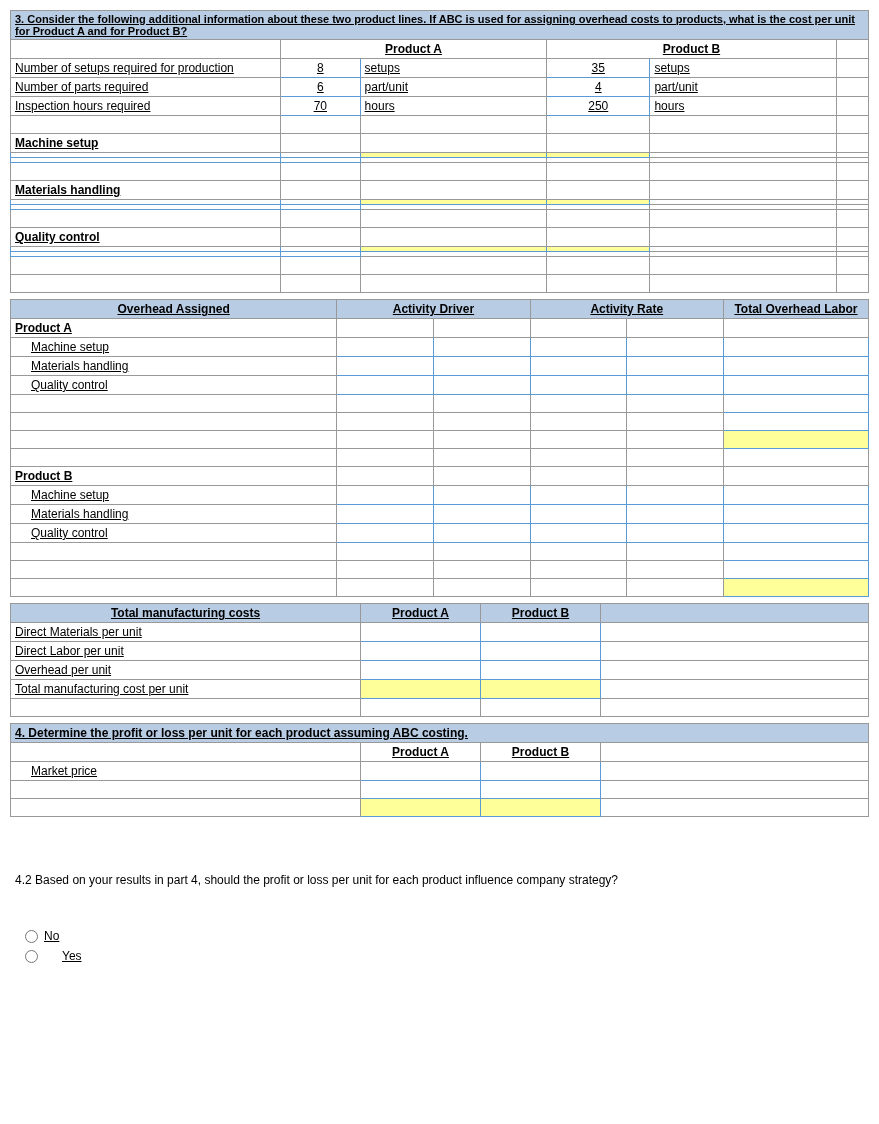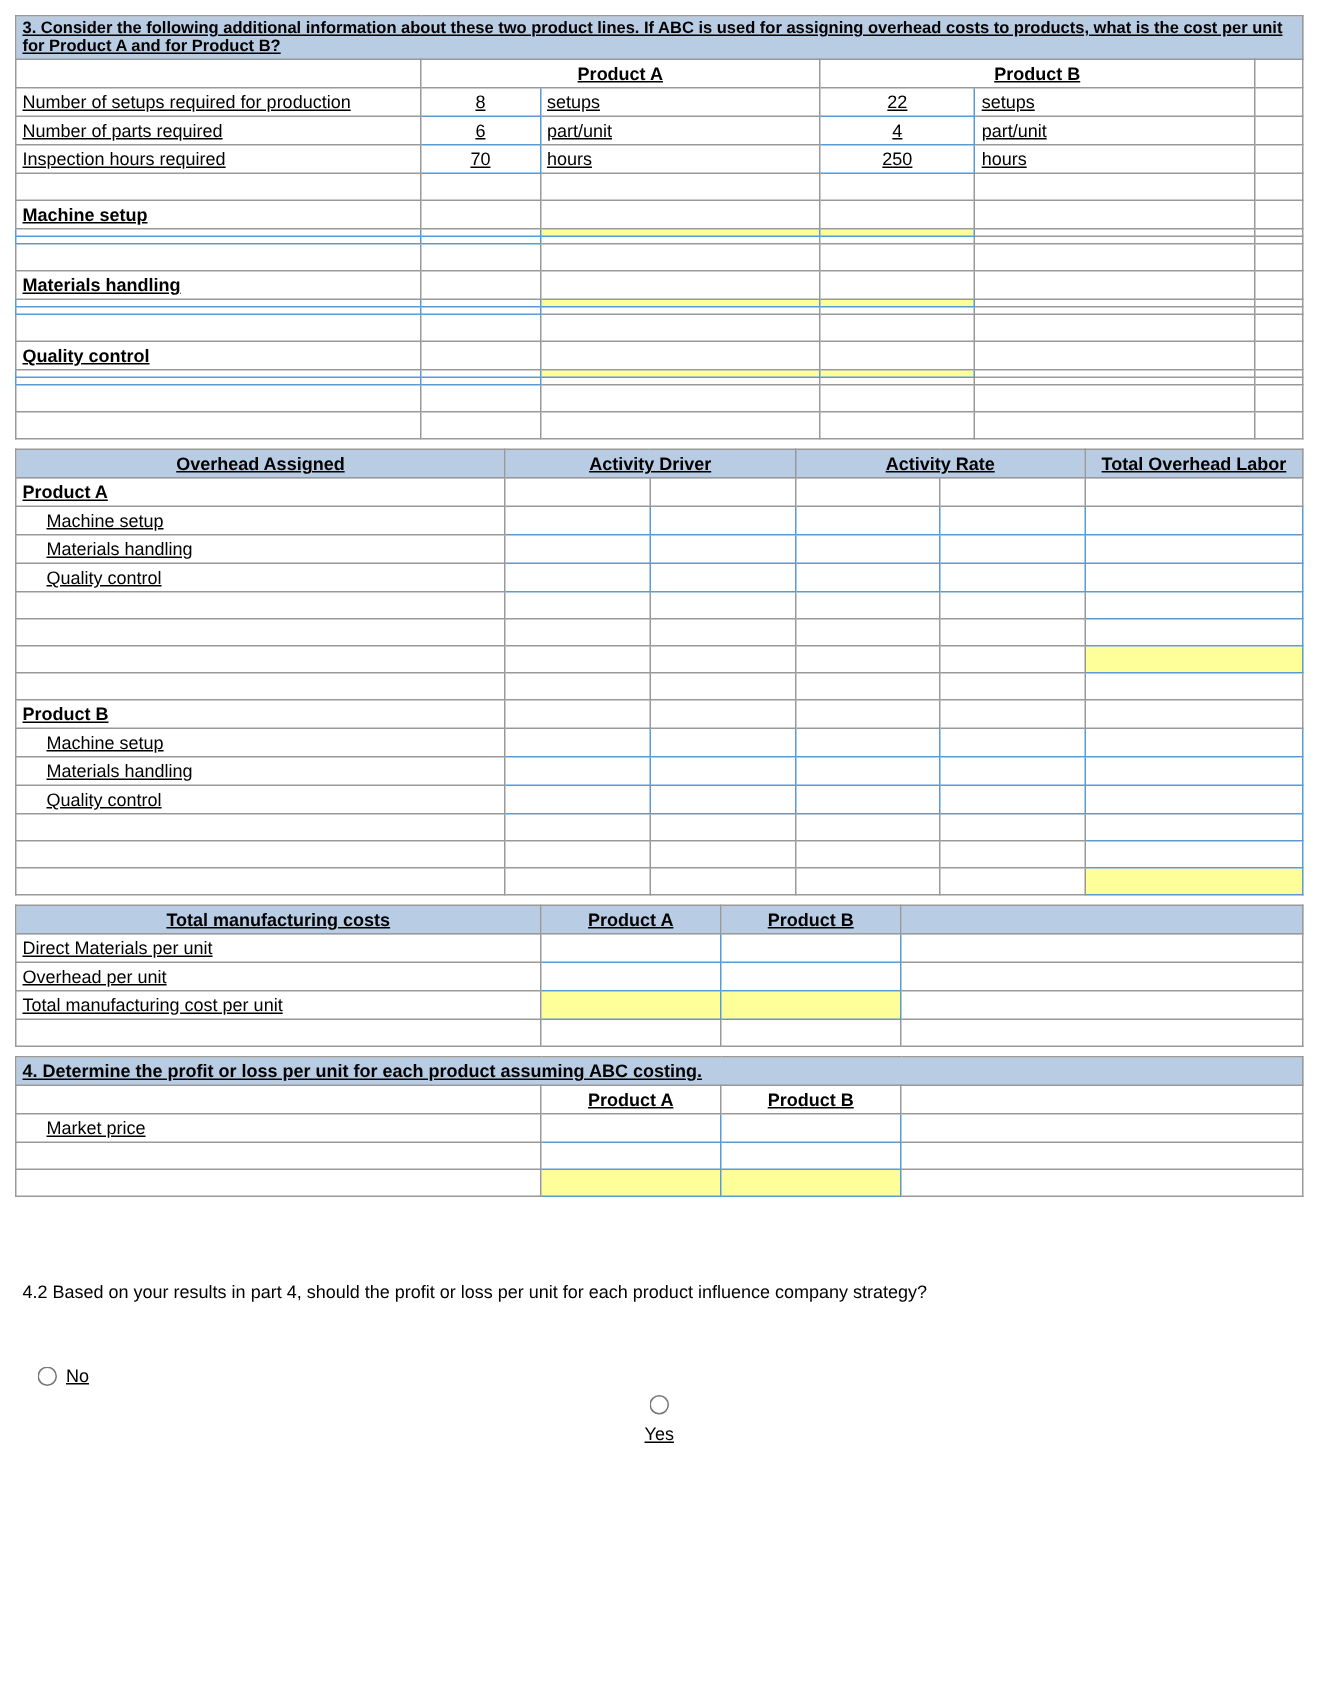--- a/index.html
+++ b/index.html
@@ -68,21 +68,21 @@
   <tr>
     <td class="col-label"></td>
     <td colspan="2" class="product-header">Product A</td>
     <td colspan="2" class="product-header">Product B</td>
     <td></td>
   </tr>
   <tr>
     <td>Number of setups required for production</td>
     <td class="input-cell center">8</td>
     <td>setups</td>
-    <td class="input-cell center">22</td>
+    <td class="input-cell center">35</td>
     <td>setups</td>
     <td></td>
   </tr>
   <tr>
     <td>Number of parts required</td>
     <td class="input-cell center">6</td>
     <td>part/unit</td>
     <td class="input-cell center">4</td>
     <td>part/unit</td>
     <td></td>
@@ -368,20 +368,26 @@
     <th class="header-blue center">Product B</th>
     <th class="header-blue"></th>
   </tr>
   <tr>
     <td>Direct Materials per unit</td>
     <td class="input-cell"></td>
     <td class="input-cell"></td>
     <td></td>
   </tr>
   <tr>
+    <td>Direct Labor per unit</td>
+    <td class="input-cell"></td>
+    <td class="input-cell"></td>
+    <td></td>
+  </tr>
+  <tr>
     <td>Overhead per unit</td>
     <td class="input-cell"></td>
     <td class="input-cell"></td>
     <td></td>
   </tr>
   <tr>
     <td>Total manufacturing cost per unit</td>
     <td class="input-yellow"></td>
     <td class="input-yellow"></td>
     <td></td>
@@ -436,19 +442,19 @@
 <div class="question-section">
   <p style="margin-bottom:16px;margin-top:35px;">4.2 Based on your results in part 4, should the profit or loss per unit for each product influence company strategy?</p>
   <div class="radio-section">
     <div class="radio-option">
       <label style="display:flex; align-items:center; gap:6px; cursor:pointer;">
         <input type="radio" name="profit_influence" value="no" style="">
         <span>No</span>
       </label>
     </div>
     <div class="radio-option">
-      <label style="display:flex; align-items:center; gap:6px; cursor:pointer;flex-direction:column;">
+      <label style="display:flex; align-items:center; gap:24px; cursor:pointer;">
         <input type="radio" name="profit_influence" value="yes" style="">
         <span>Yes</span>
       </label>
     </div>
   </div>
 </div>
 
 </body></html>

